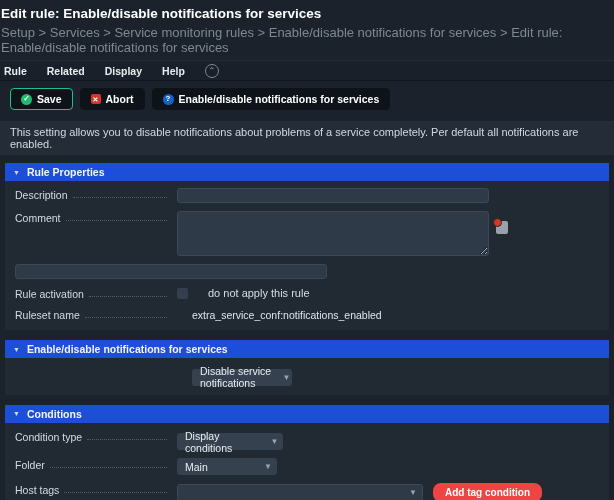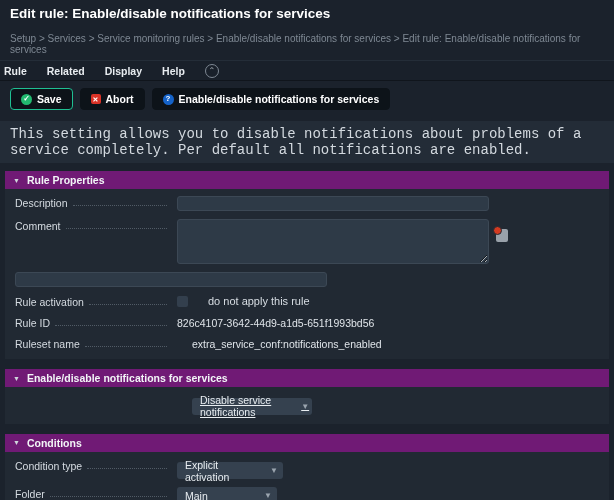--- a/index.html
+++ b/index.html
@@ -3,23 +3,23 @@
 <meta charset="utf-8">
 <style>
   * { box-sizing: border-box; }
   html,body { margin:0; padding:0; }
   body {
     width:614px; height:500px; overflow:hidden;
     background:#1b222c; color:#d7dde3;
     font-family:"Liberation Sans", sans-serif; font-size:11px;
   }
   
-  .page-head { padding:6px 10px 5px 10px; }
+  .page-head { padding:6px 10px 5px 1px; }
   .page-title { font-size:13.5px; font-weight:bold; color:#ffffff; margin:0; }
-  .breadcrumb { font-size:10px; color:#7e8893; margin-top:12px; }
+  .breadcrumb { font-size:13px; color:#7e8893; margin-top:4px; }
   
   .menubar {
     height:21px; background:#19202a; border-top:1px solid #242d38;
     border-bottom:1px solid #10151c;
     display:flex; align-items:center; gap:20px; padding:0 4px;
   }
   .menu-item { font-weight:bold; font-size:10.5px; color:#e8ecf0; cursor:default; }
   .menu-collapse {
     width:14px; height:14px; border:1px solid #7e8893; border-radius:50%;
     display:flex; align-items:center; justify-content:center;
@@ -44,28 +44,27 @@
     color:#fff; font-size:7px; font-weight:bold; display:flex;
     align-items:center; justify-content:center; line-height:1;
   }
   .ic-help {
     width:11px; height:11px; border-radius:50%; background:#1563c9;
     color:#fff; font-size:8px; font-weight:bold; display:flex;
     align-items:center; justify-content:center; line-height:1;
   }
   
   .info-strip {
-    background:#232c37; padding:5px 10px; font-size:14px; color:#d3d9df;
+    background:#232c37; padding:5px 10px; font-size:11px; color:#d3d9df;
     margin-top:2px;
-    font-family:Liberation Mono, monospace;
   }
   
   .section { margin:8px 5px 10px 5px; background:#212933; }
   .section-head {
-    background:#701a75; padding:3px 8px; display:flex; align-items:center;
+    background:#1d4ed8; padding:3px 8px; display:flex; align-items:center;
     gap:7px; font-weight:bold; font-size:10.5px; color:#f2f5f7;
   }
   .tri { font-size:7px; color:#cfd6dc; }
   .section-body { padding:7px 8px 9px 5px; }
   
   .frow { display:flex; align-items:flex-start; margin-bottom:8px; }
   .frow:last-child { margin-bottom:0;gap:15px; }
   .lbl { width:162px; display:flex; align-items:flex-end; flex:none;
          font-size:10.5px; color:#d5dbe1; padding:1px 0 0 5px; }
   .dots { flex:1; margin:0 5px 3px 5px; border-bottom:1px dotted #515b66; height:1px; }
@@ -94,21 +93,21 @@
   .ro-value { font-size:10.5px; color:#dfe4e9; padding-top:1px; }
   .chk-row { display:flex; align-items:center; gap:20px; }
   
   .dd {
     display:inline-flex; align-items:center; background:#35414f;
     border-radius:3px; height:17px; padding-left:8px;
     color:#e8edf1; font-size:10.5px;
   }
   .dd .caret { margin-left:auto; width:18px; text-align:center;
                color:#9aa4ae; font-size:8px; }
-  .dd-value { width:120px;text-decoration:underline; }
+  .dd-value { width:100px; }
   .dd-condtype { width:106px; }
   .dd-folder { width:100px; }
   .dd-hosttags { width:246px; background:#2e3a47; border:1px solid #3c4855; }
   .btn-inline {
     background:#ef4444; border:none; border-radius:8px; color:#fff;
     font-weight:bold; font-size:10px; padding:4px 12px;
     font-family:"Liberation Sans", sans-serif;
   }
 </style>
 </head>
@@ -182,27 +181,20 @@
       <div class="lbl">
         <span>Rule activation</span>
         <span class="dots"></span>
       </div>
       <div class="field chk-row">
         <span class="cbox"></span>
         <span>do not apply this rule</span>
       </div>
     </div>
 
-    <div class="frow">
-      <div class="lbl">
-        <span>Rule ID</span>
-        <span class="dots"></span>
-      </div>
-      <div class="field ro-value">826c4107-3642-44d9-a1d5-651f1993bd56</div>
-    </div>
 
     <div class="frow">
       <div class="lbl">
         <span>Ruleset name</span>
         <span class="dots"></span>
       </div>
       <div class="field ro-value">extra_service_conf:notifications_enabled</div>
     </div>
 
   </div>
@@ -233,21 +225,21 @@
   </div>
   <div class="section-body">
 
     <div class="frow">
       <div class="lbl">
         <span>Condition type</span>
         <span class="dots"></span>
       </div>
       <div class="field">
         <span class="dd dd-condtype">
-          <span>Explicit activation</span>
+          <span>Display conditions</span>
           <span class="caret">▼</span>
         </span>
       </div>
     </div>
 
     <div class="frow">
       <div class="lbl">
         <span>Folder</span>
         <span class="dots"></span>
       </div>

